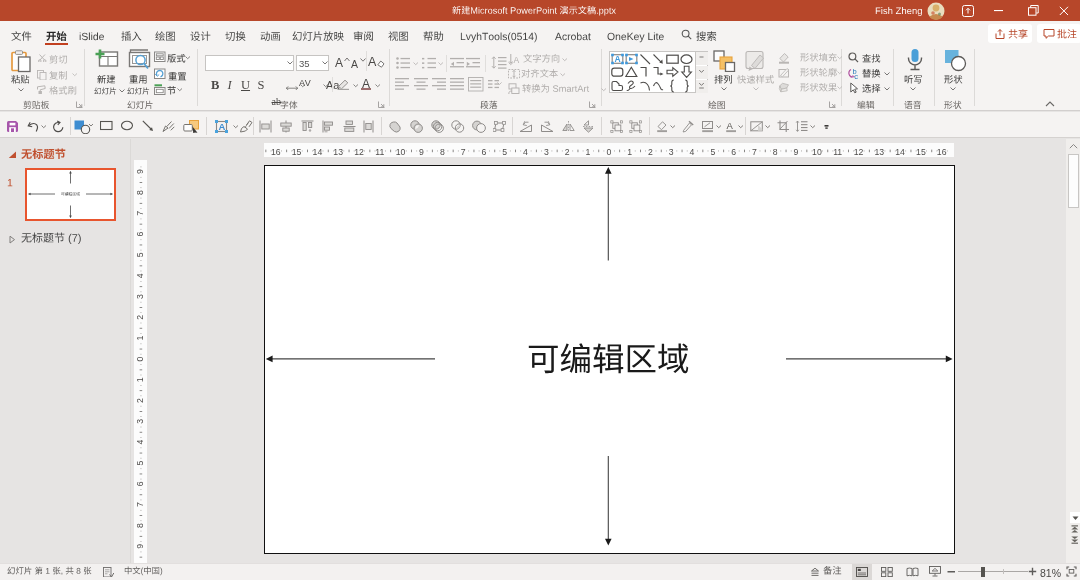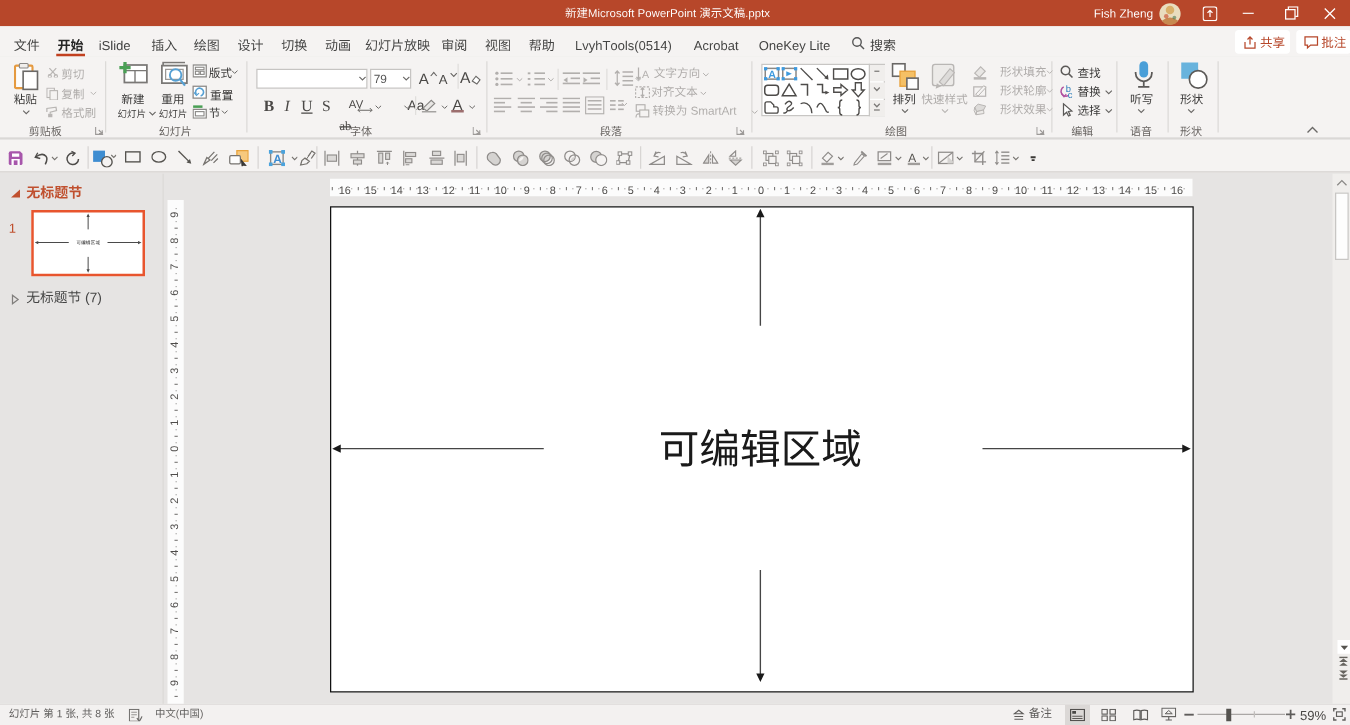--- a/index.html
+++ b/index.html
@@ -241,21 +241,21 @@
     <path fill="#3b3a39" transform="translate(0,10.79)" d="M0.9 -4.5V-3.9H3.3V0.7H4.1V-3.9H7.2V-1.4C7.2 -1.3 7.1 -1.3 6.9 -1.2C6.8 -1.2 6.1 -1.2 5.4 -1.3C5.5 -1 5.6 -0.7 5.7 -0.5C6.5 -0.5 7.1 -0.5 7.5 -0.6C7.8 -0.8 7.9 -1 7.9 -1.4V-4.5ZM5.9 -7.8V-6.8H3.4V-7.8H2.7V-6.8H0.5V-6.1H2.7V-5H3.4V-6.1H5.9V-5H6.6V-6.1H8.8V-6.8H6.6V-7.8Z"></path>
   </svg>
 <svg style="position:absolute;left:177.4px;top:88px;" width="5.5" height="4" viewBox="0 0 5.5 4">
     <path d="M0.5 0.5 L2.7 2.7 L5 0.5" fill="none" stroke="#6a6866" stroke-width="0.8"></path>
   </svg>
 <div style="position:absolute;left:205px;top:54.5px;width:89px;height:16px;background:#fff;border:1px solid #c6c4c2"></div>
 <svg style="position:absolute;left:287px;top:60.5px;" width="6" height="4.5" viewBox="0 0 6 4.5">
     <path d="M0.5 0.5 L3 3 L5.5 0.5" fill="none" stroke="#6a6866" stroke-width="0.9"></path>
   </svg>
 <div style="position:absolute;left:296px;top:54.5px;width:33px;height:16px;background:#fff;border:1px solid #c6c4c2"></div>
-<div style="position:absolute;left:299px;top:57.5px;font:9.5px 'Liberation Sans',sans-serif;color:#555">79</div>
+<div style="position:absolute;left:299px;top:57.5px;font:9.5px 'Liberation Sans',sans-serif;color:#555">35</div>
 <svg style="position:absolute;left:322px;top:60.5px;" width="6" height="4.5" viewBox="0 0 6 4.5">
     <path d="M0.5 0.5 L3 3 L5.5 0.5" fill="none" stroke="#6a6866" stroke-width="0.9"></path>
   </svg>
 <div style="position:absolute;left:335px;top:56px;font:12px 'Liberation Sans',sans-serif;color:#4a4846">A</div>
 <svg style="position:absolute;left:344px;top:56.5px;" width="6" height="4.5" viewBox="0 0 6 4.5">
     <path d="M0.5 4 L3 1 L5.5 4" fill="none" stroke="#6a6866" stroke-width="0.9"></path>
   </svg>
 <div style="position:absolute;left:351px;top:57.5px;font:10.5px 'Liberation Sans',sans-serif;color:#4a4846">A</div>
 <svg style="position:absolute;left:359.7px;top:57.5px;" width="6" height="4.5" viewBox="0 0 6 4.5">
     <path d="M0.5 0.5 L3 3.2 L5.5 0.5" fill="none" stroke="#6a6866" stroke-width="0.9"></path>
@@ -263,21 +263,21 @@
 <div style="position:absolute;left:365.5px;top:51px;width:1px;height:20px;background:#e0dedc"></div>
 <div style="position:absolute;left:368px;top:55px;font:12.5px 'Liberation Sans',sans-serif;color:#4a4846">A</div>
 <svg style="position:absolute;left:377px;top:60px;" width="8" height="8" viewBox="0 0 8 8">
     <path d="M0.8 4.8 L3.8 1 L7 3.8 L4.5 7.2 Z" fill="#fff" stroke="#6a6866" stroke-width="0.9"></path>
   </svg>
 <div style="position:absolute;left:211px;top:78px;font:bold 12.5px 'Liberation Serif',serif;color:#4a4846">B</div>
 <div style="position:absolute;left:227.5px;top:78px;font:italic 12.5px 'Liberation Serif',serif;color:#4a4846">I</div>
 <div style="position:absolute;left:241px;top:78px;font:12.5px 'Liberation Serif',serif;color:#4a4846;text-decoration:underline">U</div>
 <div style="position:absolute;left:257.5px;top:78px;font:12.5px 'Liberation Serif',serif;color:#4a4846">S</div>
 <div style="position:absolute;left:271.5px;top:96px;font:10px 'Liberation Serif',serif;color:#4a4846;text-decoration:line-through">ab</div>
-<div style="position:absolute;left:279px;top:77.5px;font:9px 'Liberation Sans',sans-serif;color:#4a4846;letter-spacing:0.3px">AV</div>
+<div style="position:absolute;left:299px;top:77.5px;font:9px 'Liberation Sans',sans-serif;color:#4a4846;letter-spacing:0.3px">AV</div>
 <svg style="position:absolute;left:285.5px;top:85.5px;" width="12" height="4.5" viewBox="0 0 12 4.5">
     <path d="M0 2.2 L12 2.2 M2.2 0.4 L0.4 2.2 L2.2 4 M9.8 0.4 L11.6 2.2 L9.8 4" fill="none" stroke="#6a6866" stroke-width="0.8"></path>
   </svg>
 <svg style="position:absolute;left:299.5px;top:83.5px;" width="5.5" height="4" viewBox="0 0 5.5 4">
     <path d="M0.5 0.5 L2.7 2.7 L5 0.5" fill="none" stroke="#6a6866" stroke-width="0.8"></path>
   </svg>
 <div style="position:absolute;left:326px;top:78.5px;font:11px 'Liberation Sans',sans-serif;color:#4a4846">Aa</div>
 <svg style="position:absolute;left:322.8px;top:83.5px;" width="5.5" height="4" viewBox="0 0 5.5 4">
     <path d="M0.5 0.5 L2.7 2.7 L5 0.5" fill="none" stroke="#6a6866" stroke-width="0.8"></path>
   </svg>
@@ -1107,16 +1107,16 @@
   </svg>
 <svg style="position:absolute;left:947px;top:570px;" width="9" height="4" viewBox="0 0 9 4">
     <rect x="0.5" y="1" width="7.5" height="1.5" fill="#5e5c5a"></rect>
   </svg>
 <div style="position:absolute;left:958px;top:571.2px;width:70px;height:1px;background:#aaa7a5"></div>
 <div style="position:absolute;left:1003px;top:569px;width:1px;height:5px;background:#c2bfbd"></div>
 <div style="position:absolute;left:981px;top:566.5px;width:4px;height:10.5px;background:#55534f"></div>
 <svg style="position:absolute;left:1028px;top:567px;" width="9" height="9" viewBox="0 0 9 9">
     <path d="M4.5 0.8 L4.5 8.2 M0.8 4.5 L8.2 4.5" stroke="#5e5c5a" stroke-width="1.4"></path>
   </svg>
-<div style="position:absolute;left:1040px;top:566.5px;font:10.5px 'Liberation Sans',sans-serif;color:#4a4846">59%</div>
+<div style="position:absolute;left:1040px;top:566.5px;font:10.5px 'Liberation Sans',sans-serif;color:#4a4846">81%</div>
 <svg style="position:absolute;left:1066px;top:566px;" width="11" height="11" viewBox="0 0 11 11">
     <path d="M1 3.2 L1 1 L3.2 1 M7.8 1 L10 1 L10 3.2 M10 7.8 L10 10 L7.8 10 M3.2 10 L1 10 L1 7.8" fill="none" stroke="#5e5c5a" stroke-width="1.1"></path>
     <rect x="3.2" y="3.5" width="4.6" height="3.6" fill="none" stroke="#5e5c5a" stroke-width="0.9"></rect>
   </svg>
 </body></html>

